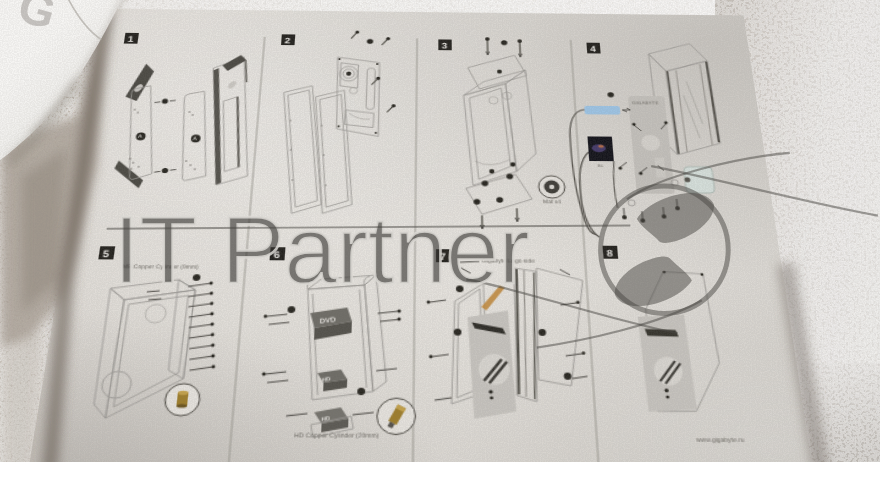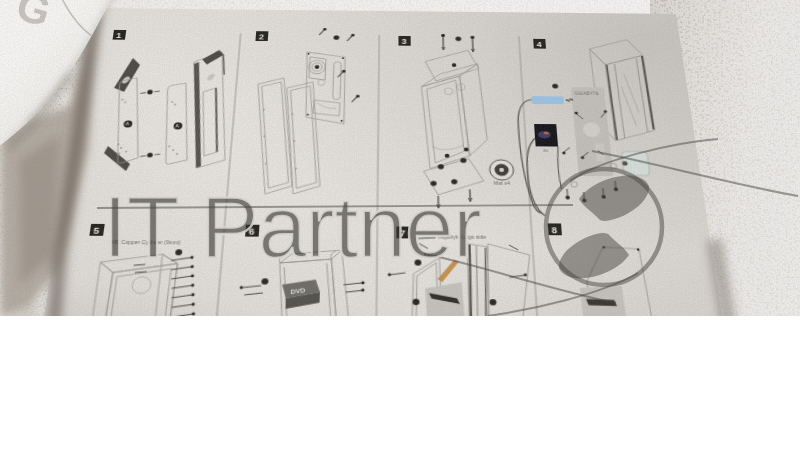--- a/index.html
+++ b/index.html
@@ -1,15 +1,15 @@
 <!DOCTYPE html>
 <html><head><meta charset="utf-8">
 <style>
 html,body{margin:0;padding:0;}
-#photo{position:relative;width:800px;height:316px;overflow:hidden;background:#ef4444;font-family:"Liberation Sans",sans-serif;}
+#photo{position:relative;width:800px;height:420px;overflow:hidden;background:#ef4444;font-family:"Liberation Sans",sans-serif;}
 #photo *{box-sizing:border-box;}
 .abs{position:absolute;}
 #paper{position:absolute;left:0;top:0;width:800px;height:462px;
  clip-path:polygon(95px 8px,676px 14px,744px 462px,20px 462px);
  background:
   radial-gradient(100% 75% at 80% 8%, rgba(108,103,98,0.20) 0%, rgba(108,103,98,0) 62%),
   radial-gradient(65% 55% at 5% 100%, rgba(95,90,85,0.26) 0%, rgba(95,90,85,0) 72%),
   linear-gradient(180deg, rgba(120,114,107,0) 54%, rgba(120,114,107,0.11) 92%),
   radial-gradient(50% 45% at 30% 22%, rgba(255,255,255,0.22) 0%, rgba(255,255,255,0) 75%),
   radial-gradient(30% 25% at 88% 88%, rgba(255,255,255,0.16) 0%, rgba(255,255,255,0) 80%),

